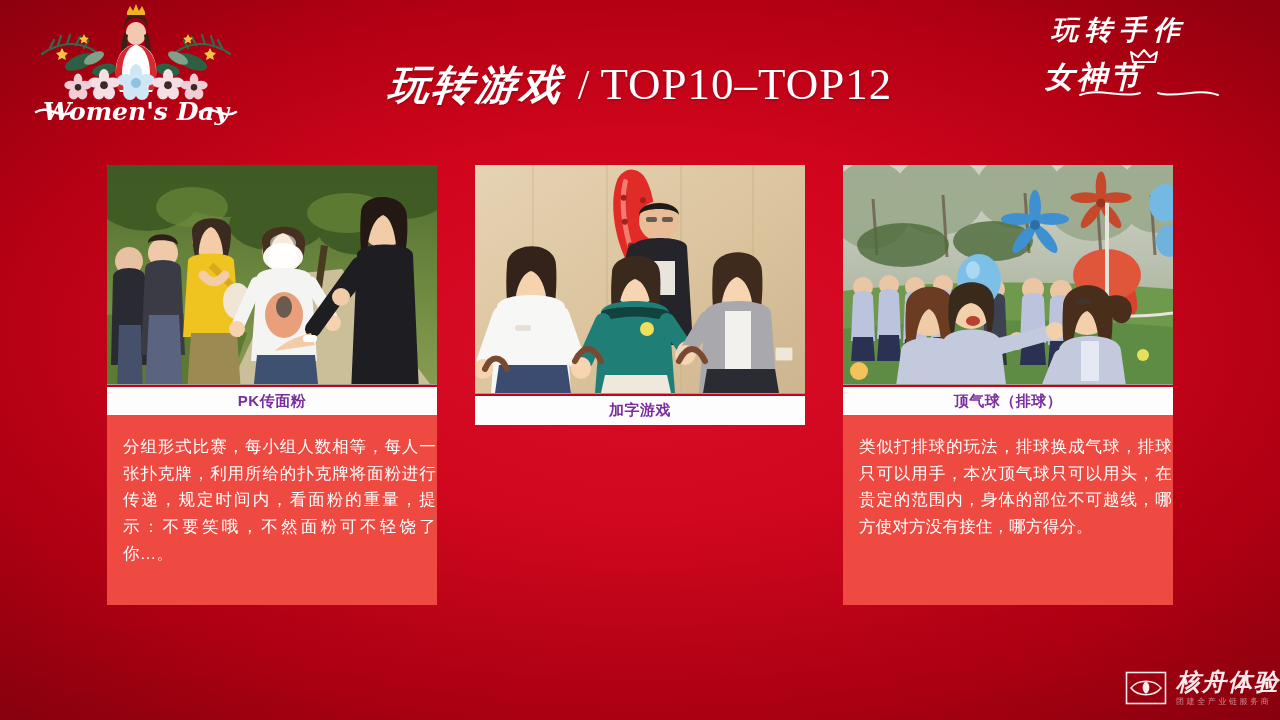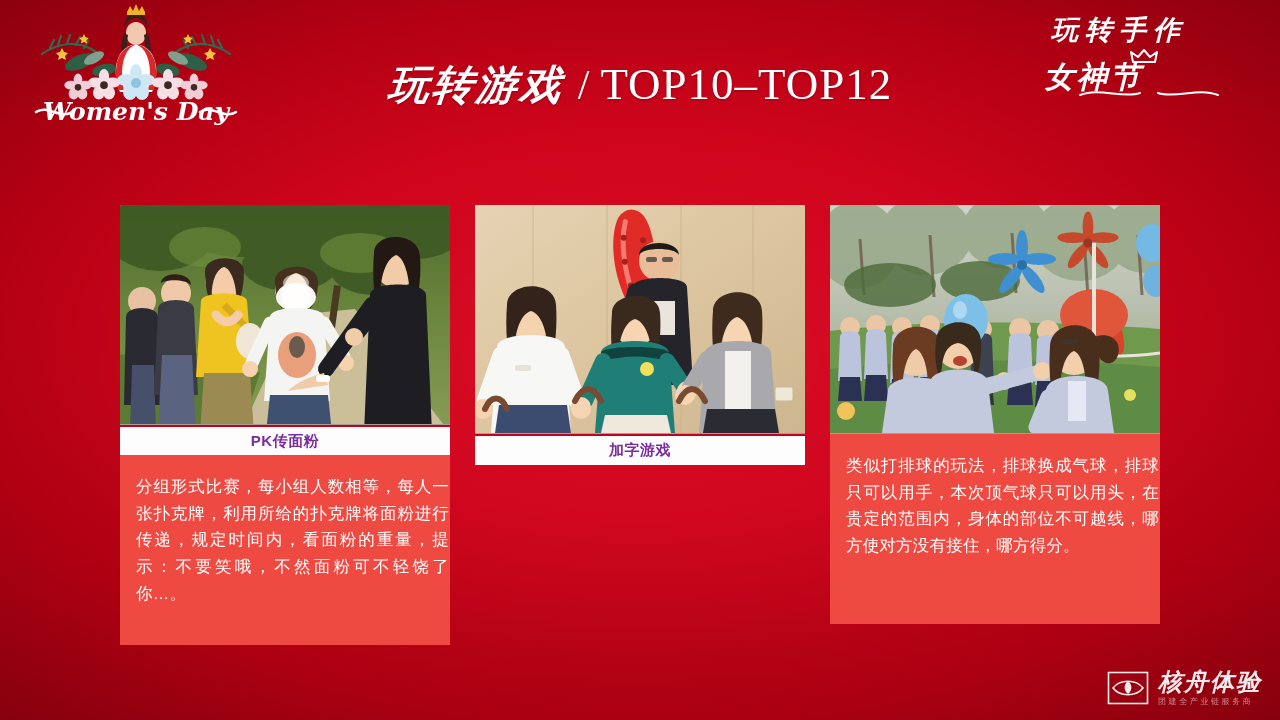--- a/index.html
+++ b/index.html
@@ -58,42 +58,42 @@
   .brand-bottom{
     position:relative;margin-top:-2px;color:#fff;
     font-family:"DejaVu Serif","Liberation Serif",serif;
     font-weight:700;font-style:italic;font-size:30px;letter-spacing:3px;line-height:1.05;
   }
   .brand-swash{display:block;margin:-6px auto 0;width:150px;height:12px;}
 
   
   .cards{
     position:absolute;left:0;top:165px;width:1280px;height:440px;
-    display:flex;justify-content:center;gap:25px;z-index:3;margin-top:40px;
+    display:flex;justify-content:center;gap:38px;z-index:3;
   }
   .card{width:330px;display:flex;flex-direction:column;}
   .card-photo{
     height:228px;width:330px;position:relative;overflow:hidden;
     background:#6d6d5f;border-bottom:1px solid rgba(255,255,255,.35);
   }
   .card-photo svg{display:block;width:330px;height:228px;}
   .card-title{
     height:29px;background:#fdfdfd;display:flex;align-items:center;justify-content:center;
     color:#7b2d9e;font-size:15px;font-weight:700;letter-spacing:.5px;
     border-top:2px solid #c9001a;
   }
   .card-body{
     background:#ee4a42;color:#ffffff;
     padding:18px 1px 22px 16px;min-height:150px;
     font-size:16.5px;line-height:1.62;letter-spacing:.2px;text-align:justify;
   }
 
   
   .watermark{
-    position:absolute;right:18px;bottom:14px;z-index:6;
+    position:absolute;right:0;bottom:14px;z-index:6;
     display:flex;align-items:center;gap:9px;opacity:.92;
   }
   .wm-mark{width:42px;height:34px;display:block;}
   .wm-text{display:flex;flex-direction:column;align-items:flex-start;line-height:1;}
   .wm-name{
     color:#ffffff;font-family:"DejaVu Serif","Liberation Serif",serif;
     font-weight:700;font-style:italic;font-size:24px;letter-spacing:2px;
   }
   .wm-sub{
     margin-top:4px;color:rgba(255,255,255,.55);font-size:8px;letter-spacing:2.6px;
@@ -541,20 +541,21 @@
             <circle cx="244" cy="146" r="24" fill="#f3cfac"></circle>
             <path d="M220,142 C220,114 268,112 269,142 C272,178 262,208 254,226 C260,178 254,150 244,146 C232,150 226,180 232,226 C222,204 218,170 220,142Z" fill="#4a2e1c"></path>
             <path d="M264,132 C280,126 292,136 288,150 C284,162 272,160 268,150" fill="#4a2e1c"></path>
             <rect x="232" y="134" width="16" height="5" rx="2" fill="#3a3a3a" opacity=".6"></rect>
             <path d="M216,186 C216,166 278,166 278,186 L284,228 L210,228 Z" fill="#c3cade"></path>
             <rect x="238" y="176" width="18" height="40" fill="#e4e9f3"></rect>
             <path d="M218,192 L206,222" stroke="#c3cade" stroke-width="15" fill="none" stroke-linecap="round"></path>
           </g>
         </svg>
       </div>
+      <div class="card-title">顶气球（排球）</div>
       <div class="card-body">类似打排球的玩法，排球换成气球，排球只可以用手，本次顶气球只可以用头，在贵定的范围内，身体的部位不可越线，哪方使对方没有接住，哪方得分。</div>
     </div>
 
   </div>
 
   <div class="watermark">
     <svg class="wm-mark" viewBox="0 0 42 34">
       <rect x="1.5" y="1.5" width="39" height="31" fill="none" stroke="#ffffff" stroke-width="1.6"></rect>
       <path d="M6,17 C13,8 29,8 36,17 C29,26 13,26 6,17Z" fill="none" stroke="#ffffff" stroke-width="1.6"></path>
       <path d="M21,10 C25,13 26,19 21,23 C16,19 17,13 21,10Z" fill="#ffffff"></path>

